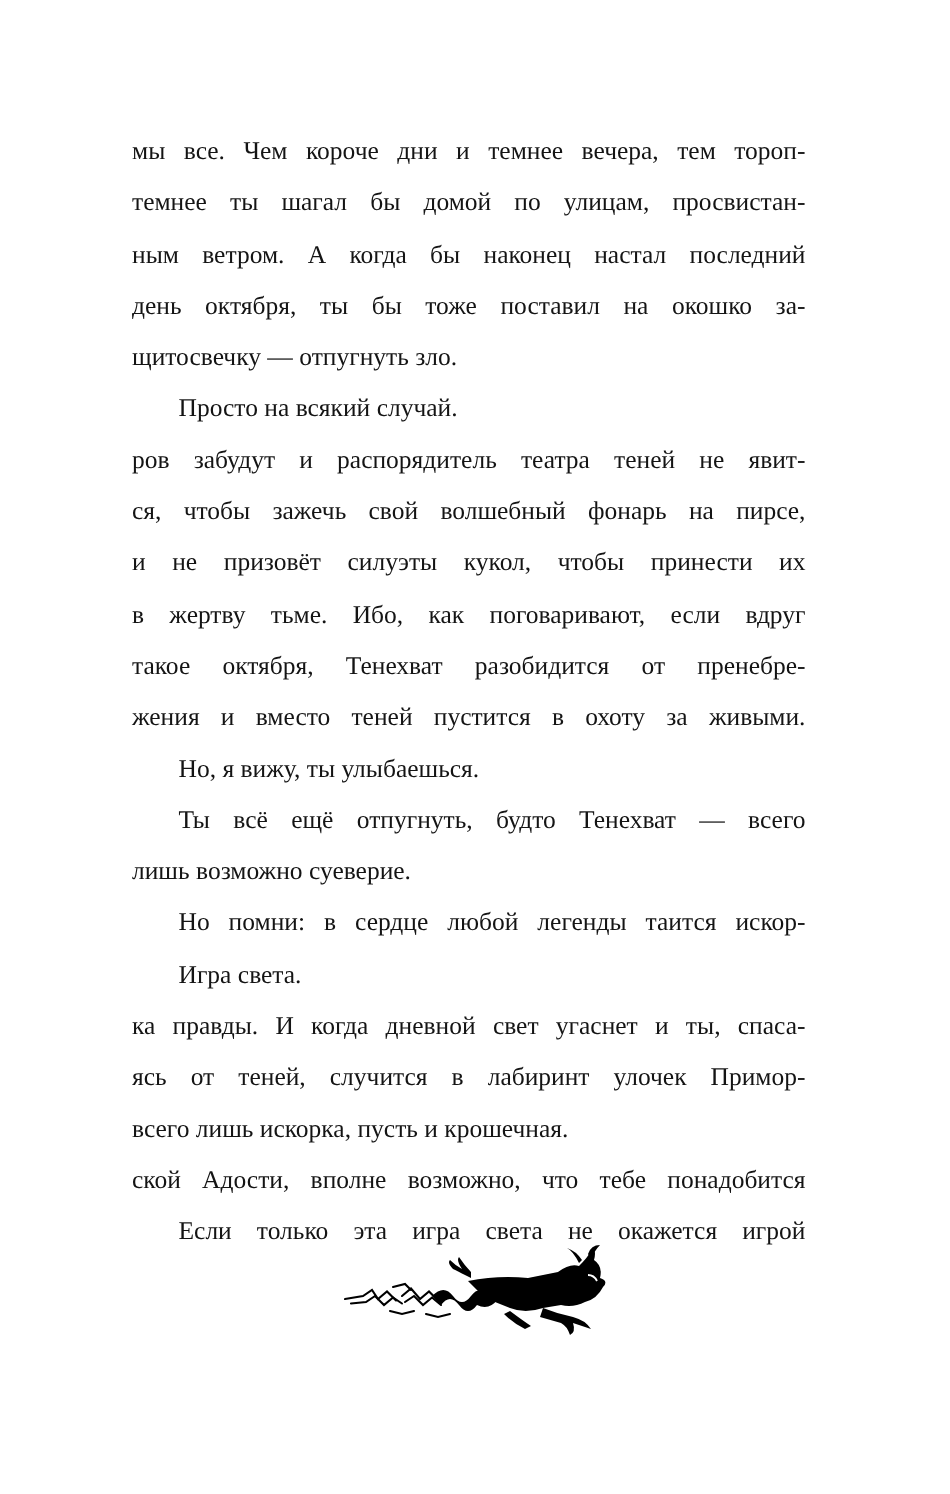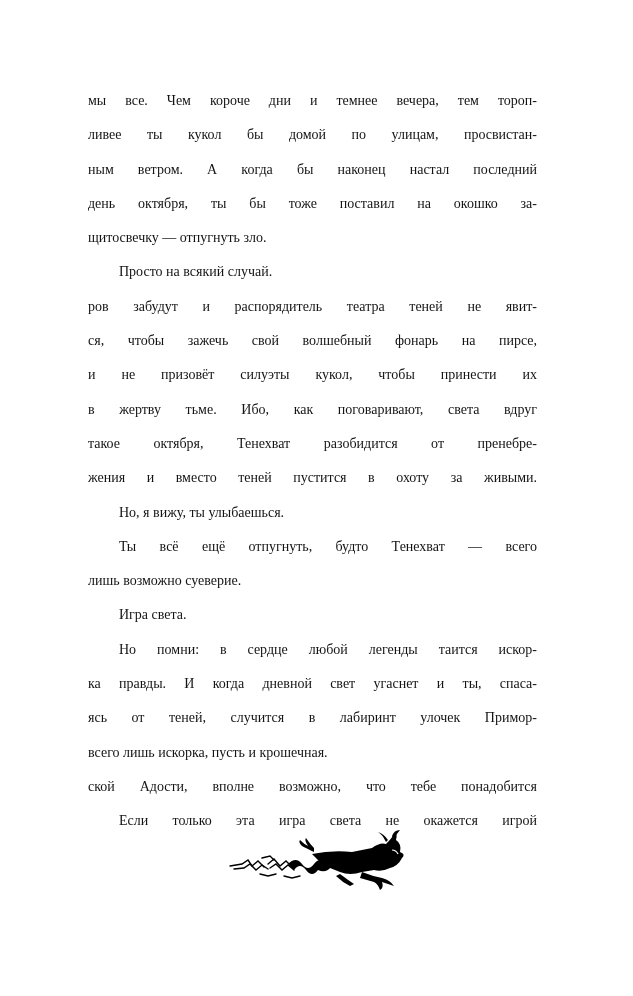--- a/index.html
+++ b/index.html
@@ -12,21 +12,21 @@
       height: 996px;
       position: relative;
       overflow: hidden;
     }
     .page {
       position: absolute;
       left: 88px;
       top: 84px;
       width: 449px;
       font-family: "Liberation Serif", "DejaVu Serif", serif;
-      font-size: 14px;
+      font-size: 17px;
       line-height: 34.3px;
       color: #141414;
     }
     .line {
       display: block;
       white-space: nowrap;
       height: 34.3px;
       text-align: justify;
       text-align-last: justify;
     }
@@ -43,42 +43,42 @@
       width: 190px;
       height: 66px;
     }
   </style>
 </head>
 <body>
 
 <div class="page">
 
   <span class="line">мы все. Чем короче дни и темнее вечера, тем тороп-</span>
-  <span class="line">ливее ты кукол бы домой по улицам, просвистан-</span>
+  <span class="line">темнее ты шагал бы домой по улицам, просвистан-</span>
   <span class="line">ным ветром. А когда бы наконец настал последний</span>
   <span class="line">день октября, ты бы тоже поставил на окошко за-</span>
   <span class="line last">щитосвечку — отпугнуть зло.</span>
 
   <span class="line last indent">Просто на всякий случай.</span>
 
   <span class="line">ров забудут и распорядитель театра теней не явит-</span>
   <span class="line">ся, чтобы зажечь свой волшебный фонарь на пирсе,</span>
   <span class="line">и не призовёт силуэты кукол, чтобы принести их</span>
-  <span class="line">в жертву тьме. Ибо, как поговаривают, света вдруг</span>
+  <span class="line">в жертву тьме. Ибо, как поговаривают, если вдруг</span>
   <span class="line">такое октября, Тенехват разобидится от пренебре-</span>
   <span class="line">жения и вместо теней пустится в охоту за живыми.</span>
 
   <span class="line last indent">Но, я вижу, ты улыбаешься.</span>
 
   <span class="line indent">Ты всё ещё отпугнуть, будто Тенехват — всего</span>
   <span class="line last">лишь возможно суеверие.</span>
 
+  <span class="line indent">Но помни: в сердце любой легенды таится искор-</span>
+
   <span class="line last indent">Игра света.</span>
-
-  <span class="line indent">Но помни: в сердце любой легенды таится искор-</span>
   <span class="line">ка правды. И когда дневной свет угаснет и ты, спаса-</span>
   <span class="line">ясь от теней, случится в лабиринт улочек Примор-</span>
   <span class="line last">всего лишь искорка, пусть и крошечная.</span>
   <span class="line">ской Адости, вполне возможно, что тебе понадобится</span>
 
   <span class="line indent">Если только эта игра света не окажется игрой</span>
 </div>
 
 <div class="ornament">
   <svg width="190" height="66" viewBox="0 0 190 66" xmlns="http://www.w3.org/2000/svg">

